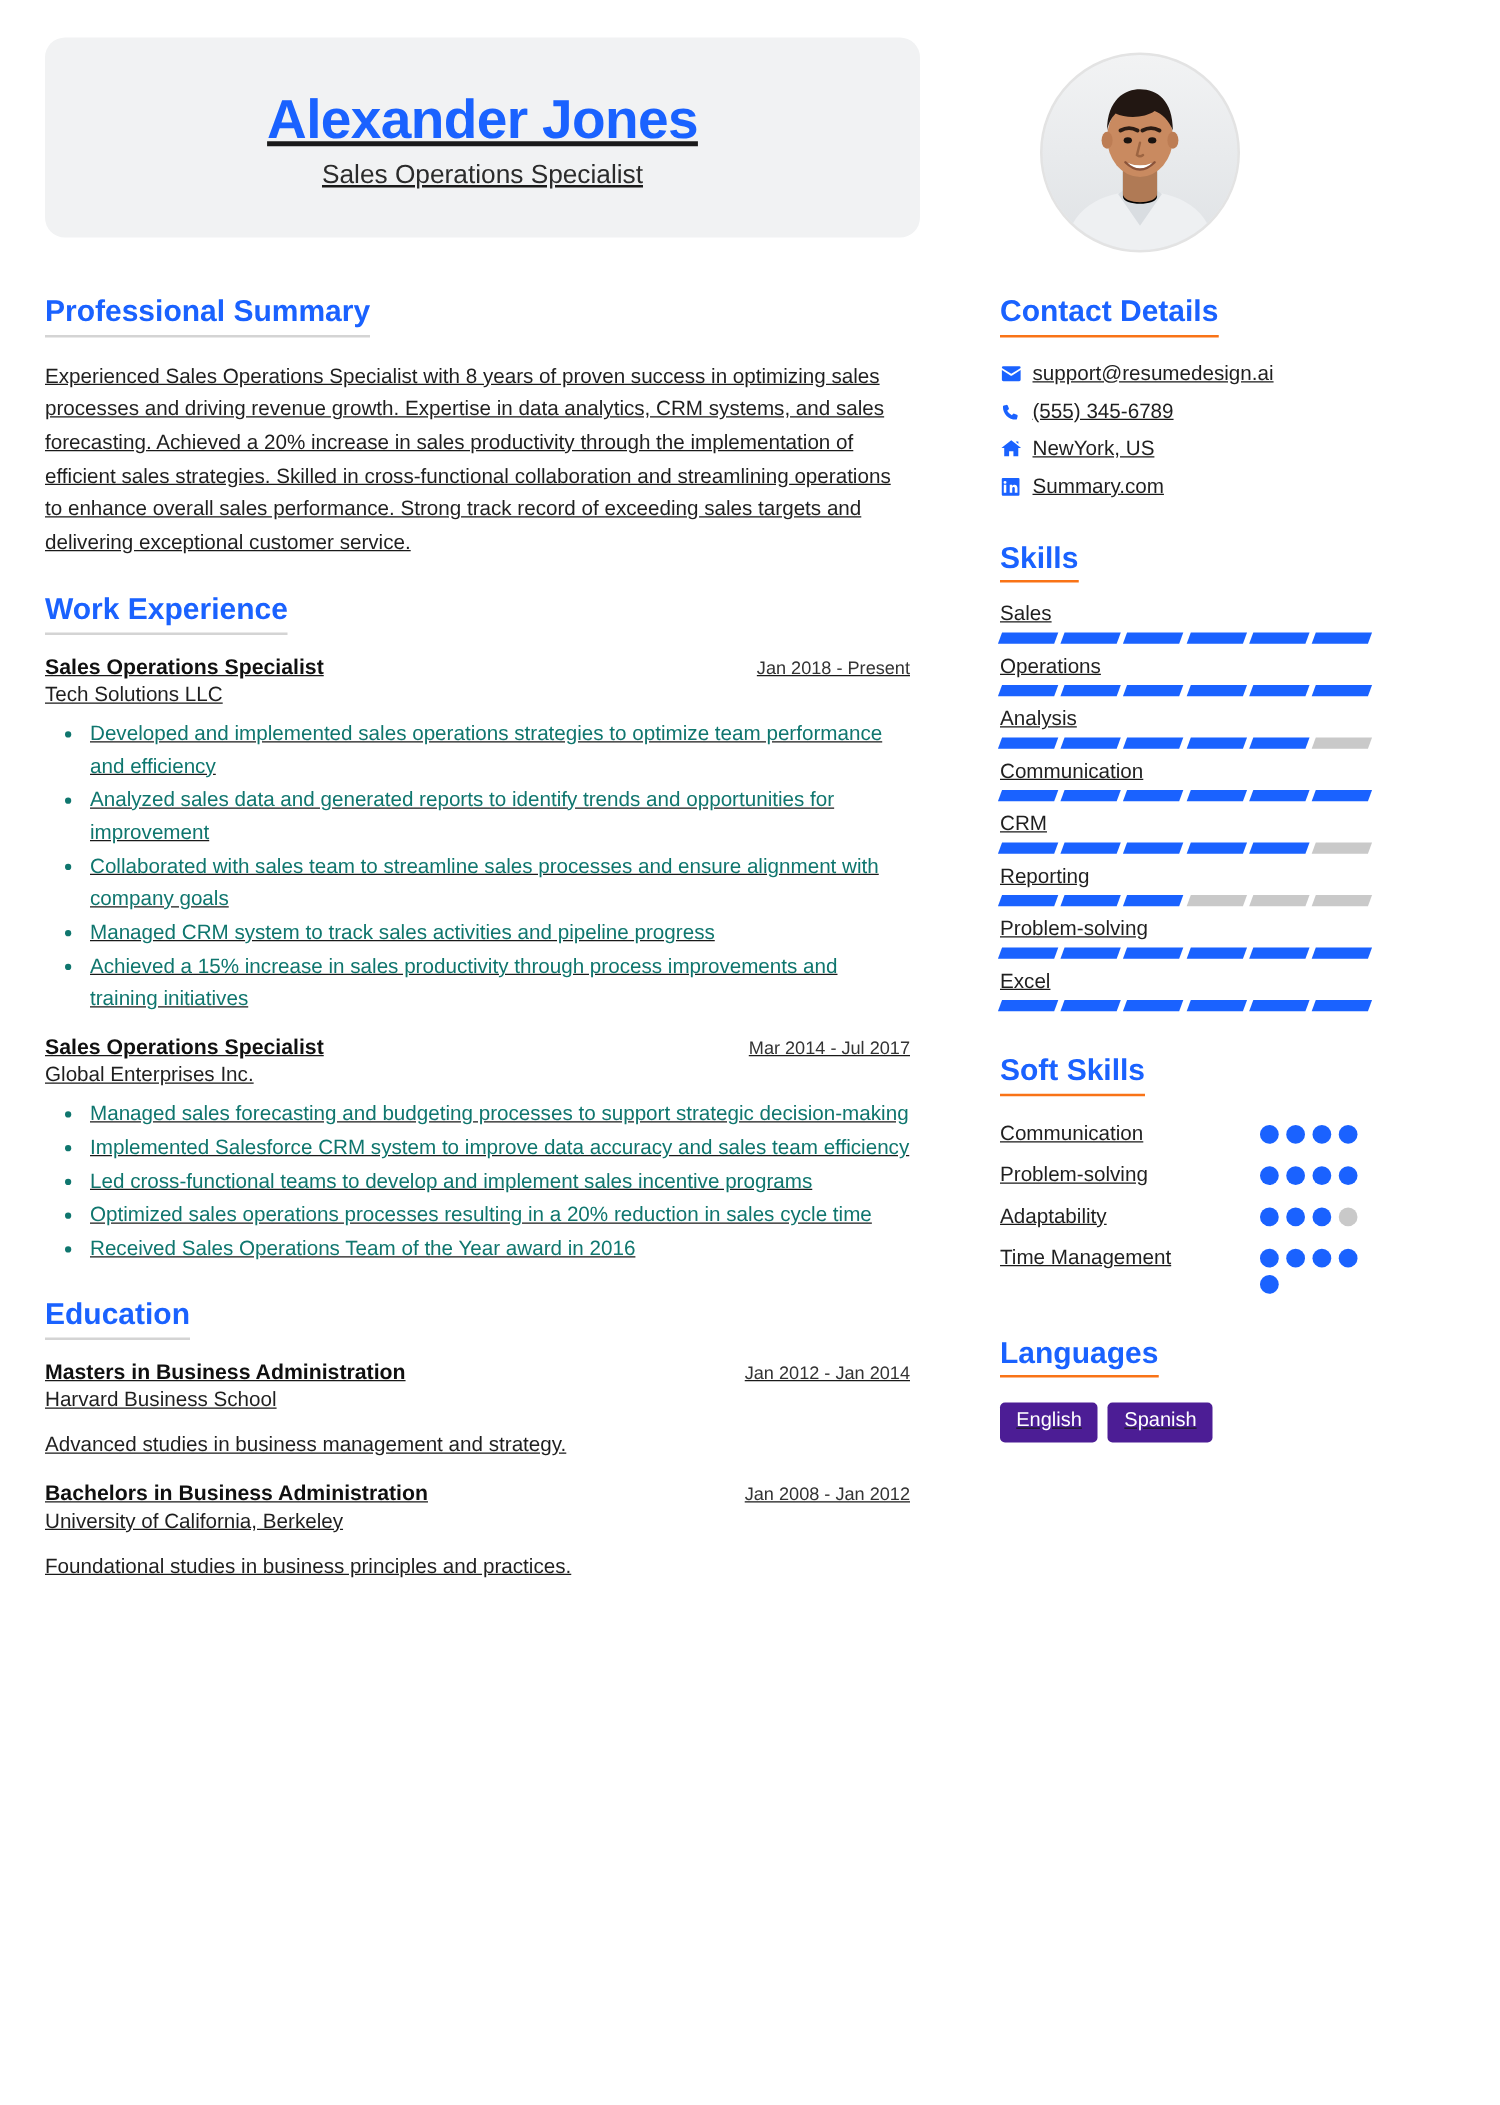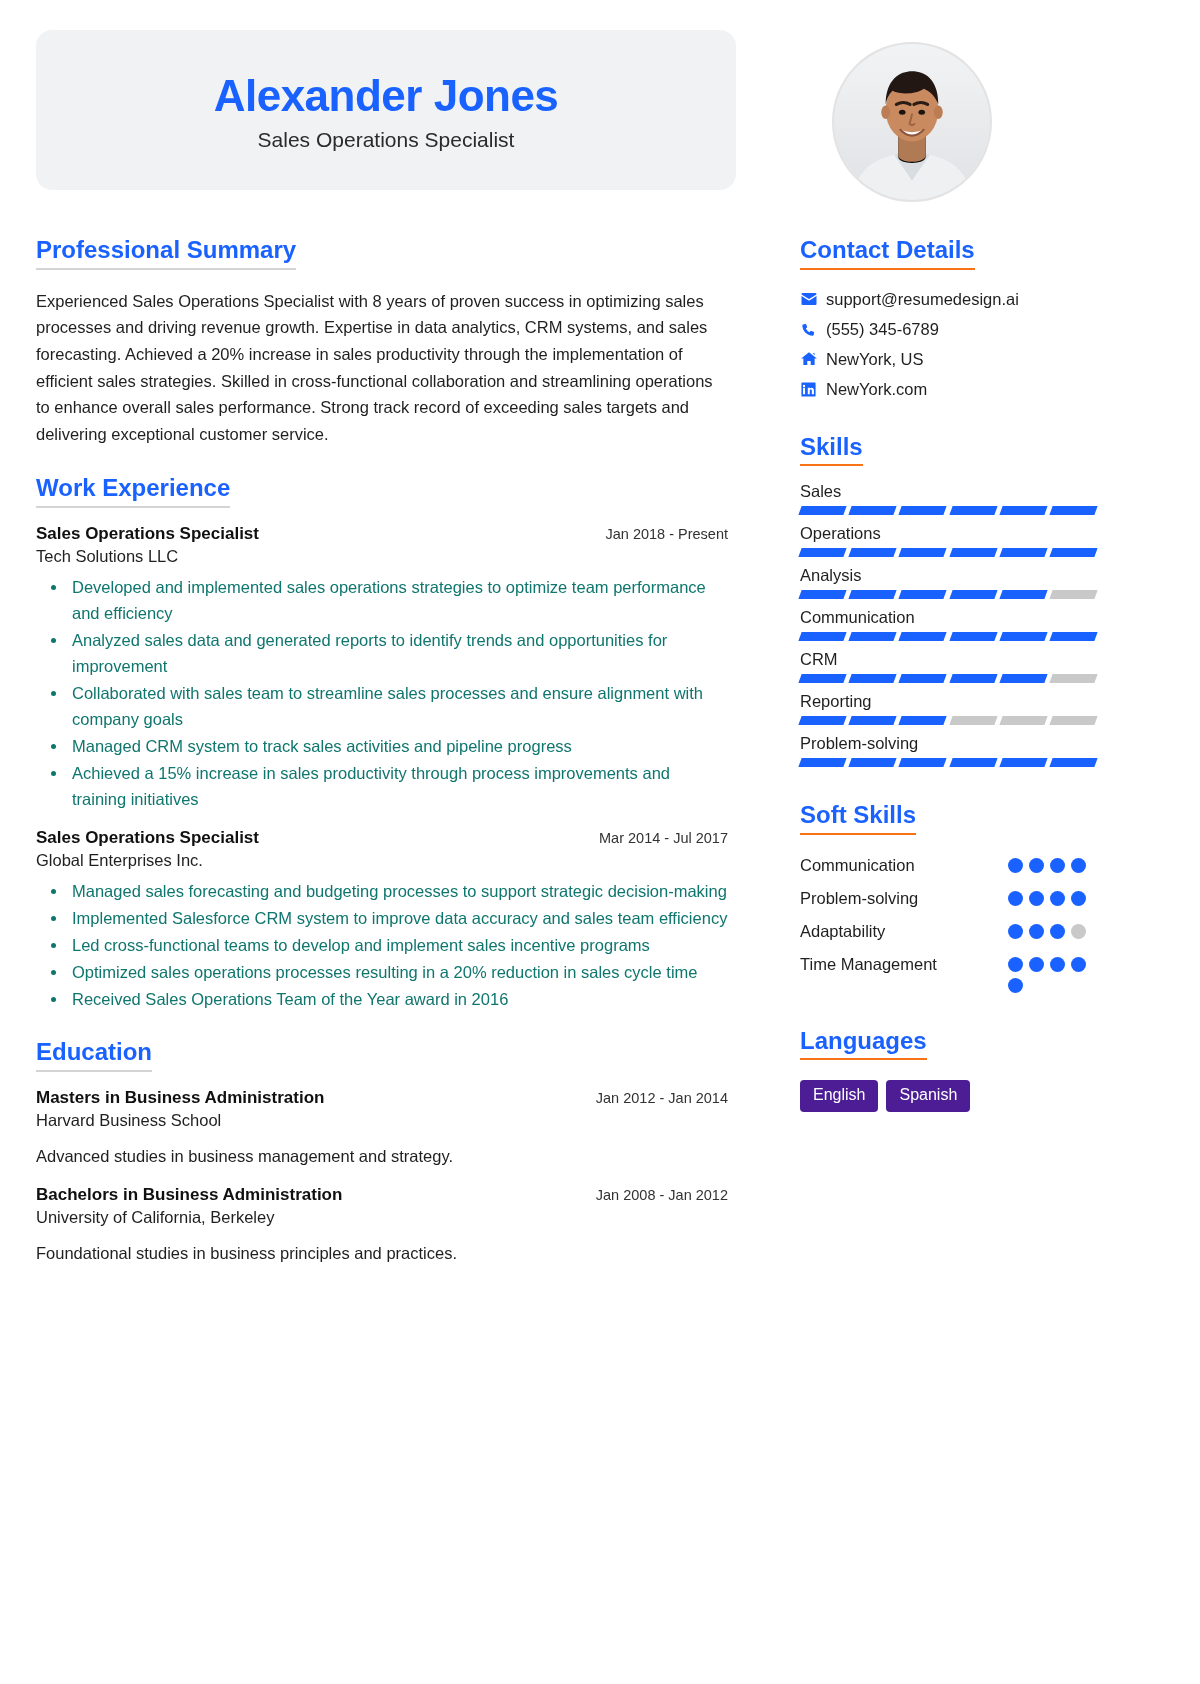--- a/index.html
+++ b/index.html
@@ -11,20 +11,21 @@
     color: #1a1a1a;
     -webkit-font-smoothing: antialiased;
   }
   .page {
     position: relative;
     width: 1200px;
     height: 1234px;
     padding: 30px 36px 0 36px;
     display: flex;
     flex-direction: column;
+    text-decoration: underline;
   }
 
   
   .header-row {
     display: flex;
     align-items: flex-start;
     gap: 0;
     height: 175px;
   }
   .name-card {
@@ -378,21 +379,21 @@
                 </svg>
               </span>
               <span>NewYork, US</span>
             </div>
             <div class="contact-item">
               <span class="contact-ico">
                 <svg width="17" height="17" viewBox="0 0 24 24" fill="currentColor">
                   <path d="M3.2 2h17.6A1.2 1.2 0 0 1 22 3.2v17.6a1.2 1.2 0 0 1-1.2 1.2H3.2A1.2 1.2 0 0 1 2 20.8V3.2A1.2 1.2 0 0 1 3.2 2zM7.1 18.6V9.7H4.3v8.9zm-1.4-10a1.6 1.6 0 1 0 0-3.3 1.6 1.6 0 0 0 0 3.3zM19.7 18.6v-5c0-2.7-1.4-3.9-3.3-3.9a2.9 2.9 0 0 0-2.6 1.4V9.7H11v8.9h2.8v-4.7c0-1.2.5-1.9 1.5-1.9s1.4.7 1.4 1.9v4.7z"></path>
                 </svg>
               </span>
-              <span>NewYork.com</span>
+              <span>Summary.com</span>
             </div>
           </div>
       </div>
 
       <div class="side-block">
         <div class="side-head">Skills</div>
         <div class="skills-list" id="skills-list">
             <div class="skill-row">
               <div class="skill-name">Sales</div>
               <div class="skill-bar">
@@ -454,20 +455,31 @@
                 <span class="seg on"></span>
                 <span class="seg on"></span>
                 <span class="seg on"></span>
                 <span class="seg"></span>
                 <span class="seg"></span>
                 <span class="seg"></span>
               </div>
             </div>
             <div class="skill-row">
               <div class="skill-name">Problem-solving</div>
+              <div class="skill-bar">
+                <span class="seg on"></span>
+                <span class="seg on"></span>
+                <span class="seg on"></span>
+                <span class="seg on"></span>
+                <span class="seg on"></span>
+                <span class="seg on"></span>
+              </div>
+            </div>
+            <div class="skill-row">
+              <div class="skill-name">Excel</div>
               <div class="skill-bar">
                 <span class="seg on"></span>
                 <span class="seg on"></span>
                 <span class="seg on"></span>
                 <span class="seg on"></span>
                 <span class="seg on"></span>
                 <span class="seg on"></span>
               </div>
             </div>
           </div>

